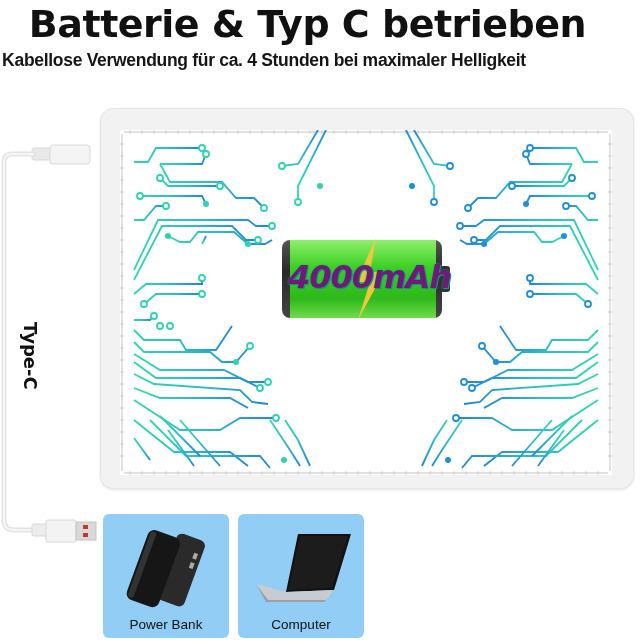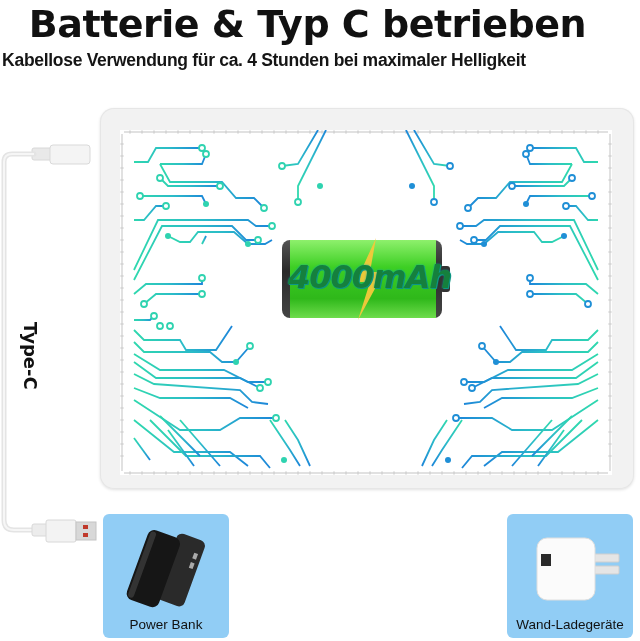--- a/index.html
+++ b/index.html
@@ -39,21 +39,21 @@
     font-family: "DejaVu Sans", sans-serif;
     margin-left: 26px;
   }
 
   
   .battery {
     position: absolute; left: 280px; top: 236px; width: 176px; height: 86px;
   }
   .battery-text {
     position: absolute; left: 288px; top: 258px; width: 160px; text-align: center;
-    font-size: 32px; font-weight: bold; font-style: italic; color: #15803d;
+    font-size: 32px; font-weight: bold; font-style: italic; color: #701a75;
     letter-spacing: -1px;
     font-family: "DejaVu Sans", sans-serif;
     text-shadow: 0 0 2px #0aa, 1px 1px 0 #118f7a;
   }
 
   
   .cards { position: absolute; left: 103px; top: 514px; width: 533px; height: 124px; }
   .card {
     position: absolute; top: 0; width: 126px; height: 124px;
     background: #91cdf5; border-radius: 6px; overflow: hidden;
@@ -266,22 +266,22 @@
       <g transform="rotate(20 63 55)">
         <rect x="62" y="16" width="30" height="70" rx="6" fill="#2a2a2a"></rect>
         <rect x="84" y="30" width="4" height="6" fill="#aaa"></rect>
         <rect x="84" y="40" width="4" height="6" fill="#aaa"></rect>
         <rect x="34" y="22" width="34" height="74" rx="7" fill="#161616"></rect>
         <rect x="36" y="24" width="6" height="70" rx="3" fill="#333"></rect>
       </g>
     </svg>
     <div class="label">Power Bank</div>
   </div>
-  <div class="card" style="left:404px">
+  <div class="card" style="left:135px">
     <svg width="126" height="124" viewBox="0 0 126 124">
-      <rect x="84" y="40" width="28" height="8" rx="1" fill="#e5e5e5" stroke="#cfcfcf"></rect>
-      <rect x="84" y="52" width="28" height="8" rx="1" fill="#e5e5e5" stroke="#cfcfcf"></rect>
-      <rect x="30" y="24" width="58" height="62" rx="10" fill="#fbfbfb" stroke="#dedede"></rect>
-      <rect x="34" y="40" width="10" height="12" fill="#2a2a2a"></rect>
+      <polygon points="60,20 113,20 96,76 48,78" fill="#111"></polygon>
+      <polygon points="62,22 110,22 94,74 50,76" fill="#1c1c1c"></polygon>
+      <polygon points="18,70 48,78 96,76 88,86 30,86" fill="#c8cbd0"></polygon>
+      <polygon points="18,70 30,86 88,86 86,88 28,88" fill="#9aa0a6"></polygon>
     </svg>
-    <div class="label">Wand-Ladegeräte</div>
+    <div class="label">Computer</div>
   </div>
 </div>
 
 </body></html>

